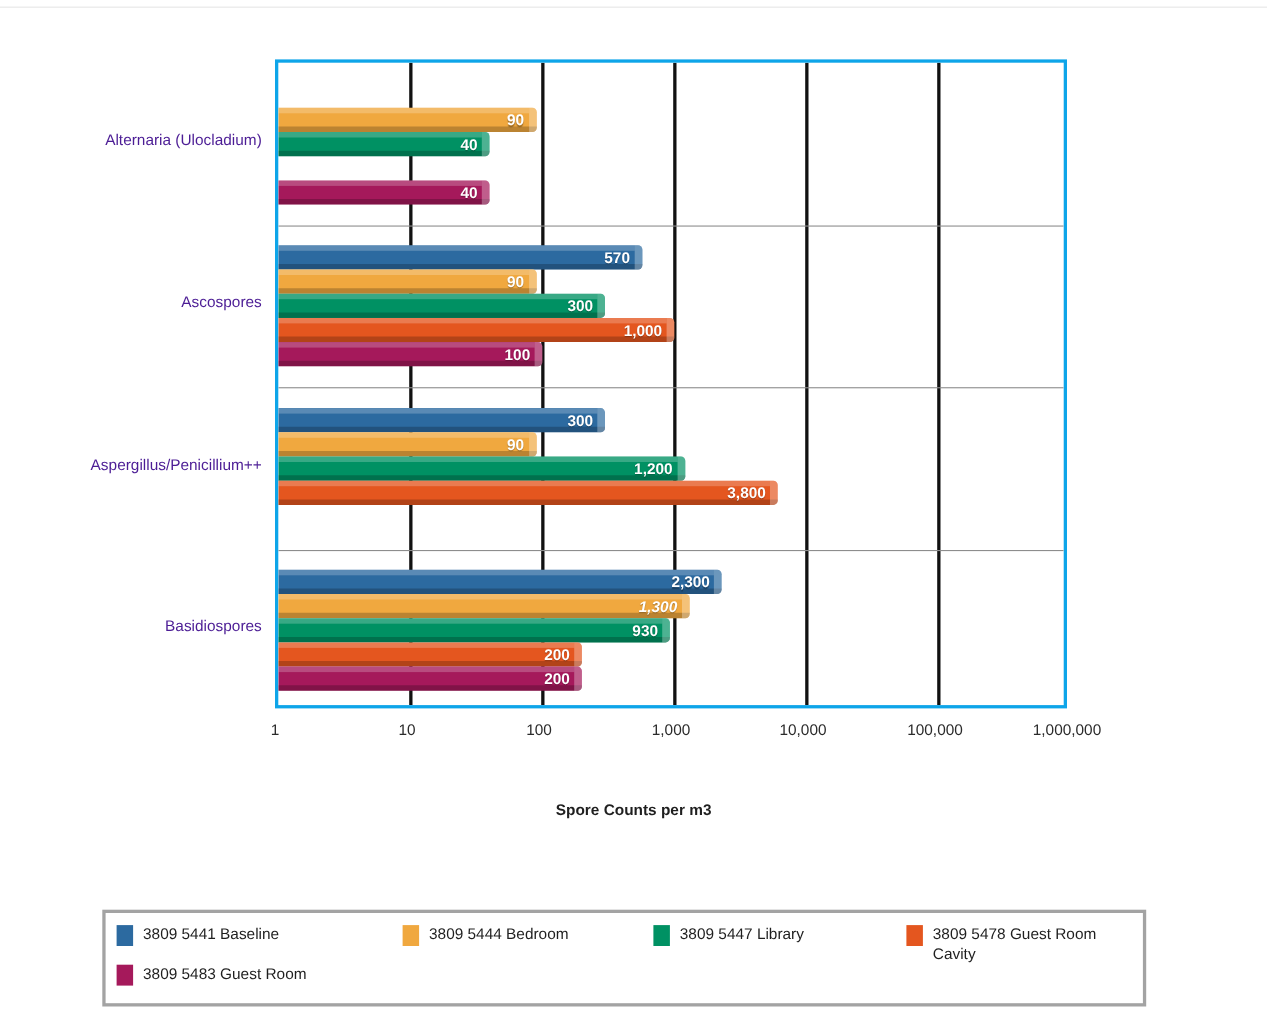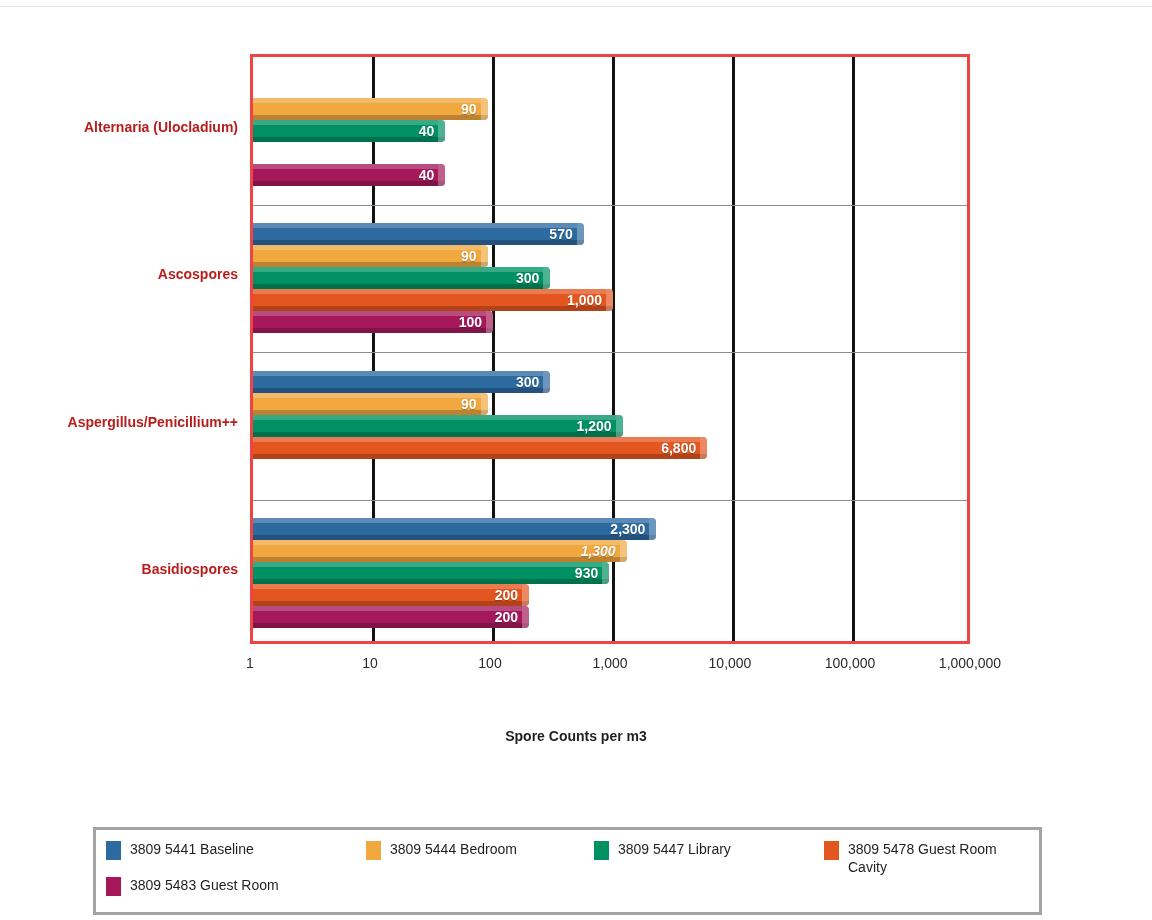--- a/index.html
+++ b/index.html
@@ -24,21 +24,21 @@
     font-size: 19px; font-weight: bold; color: #1f1f1f;
     letter-spacing: .2px;
   }
 
   
   
   #plot {
     position: absolute;
     left: 250px; top: 54px;
     width: 720px; height: 590px;
-    border: 3px solid #ef4444;
+    border: 3px solid #0ea5e9;
     background: #fff;
   }
   #plot-inner { position: absolute; inset: 0; overflow: hidden; }
 
   .vgrid {
     position: absolute; top: 0; bottom: 0; width: 3px;
     background: #111;
   }
   .hgrid {
     position: absolute; left: 0; right: 0; height: 1px;
@@ -72,23 +72,22 @@
     right: 11px;
     color: #ffffff; font-size: 14px; font-weight: bold;
     white-space: nowrap; text-shadow: 0 1px 1px rgba(0,0,0,.35);
   }
 
   
   .cat-label {
     position: absolute;
     right: 1152px; 
     text-align: right;
-    font-size: 14px; color: #b91c1c;
+    font-size: 14px; color: #4c1d95;
     white-space: nowrap;
-    font-weight: bold;
   }
   #cat-labels { position: absolute; left: 0; top: 54px; width: 244px; height: 590px; }
   #cat-labels .cat-label {
     position: absolute; right: 6px; text-align: right;
   }
 
   
   #xticks { position: absolute; left: 0; top: 655px; width: 1152px; height: 24px; }
   .xtick {
     position: absolute; top: 0;
@@ -232,21 +231,21 @@
               <div class="shade"></div>
               <div class="cap"></div>
               <div class="bar-label">1,200</div>
             </div>
           </div>
           <div class="bar-row">
             <div class="bar" title="3809 5478 Guest Room Cavity — Aspergillus/Penicillium++: 6,100" style="width: 454.24px; background: rgb(228, 86, 31);">
               <div class="gloss"></div>
               <div class="shade"></div>
               <div class="cap"></div>
-              <div class="bar-label">6,800</div>
+              <div class="bar-label">3,800</div>
             </div>
           </div>
           <div class="bar-row"></div>
         </div>
         <div class="hgrid" style="top: 442.5px;"></div>
         <div class="cat-group" style="top: 461.25px;">
           <div class="bar-row">
             <div class="bar" title="3809 5441 Baseline — Basidiospores: 2,300" style="width: 403.407px; background: rgb(44, 106, 160);">
               <div class="gloss"></div>
               <div class="shade"></div>

